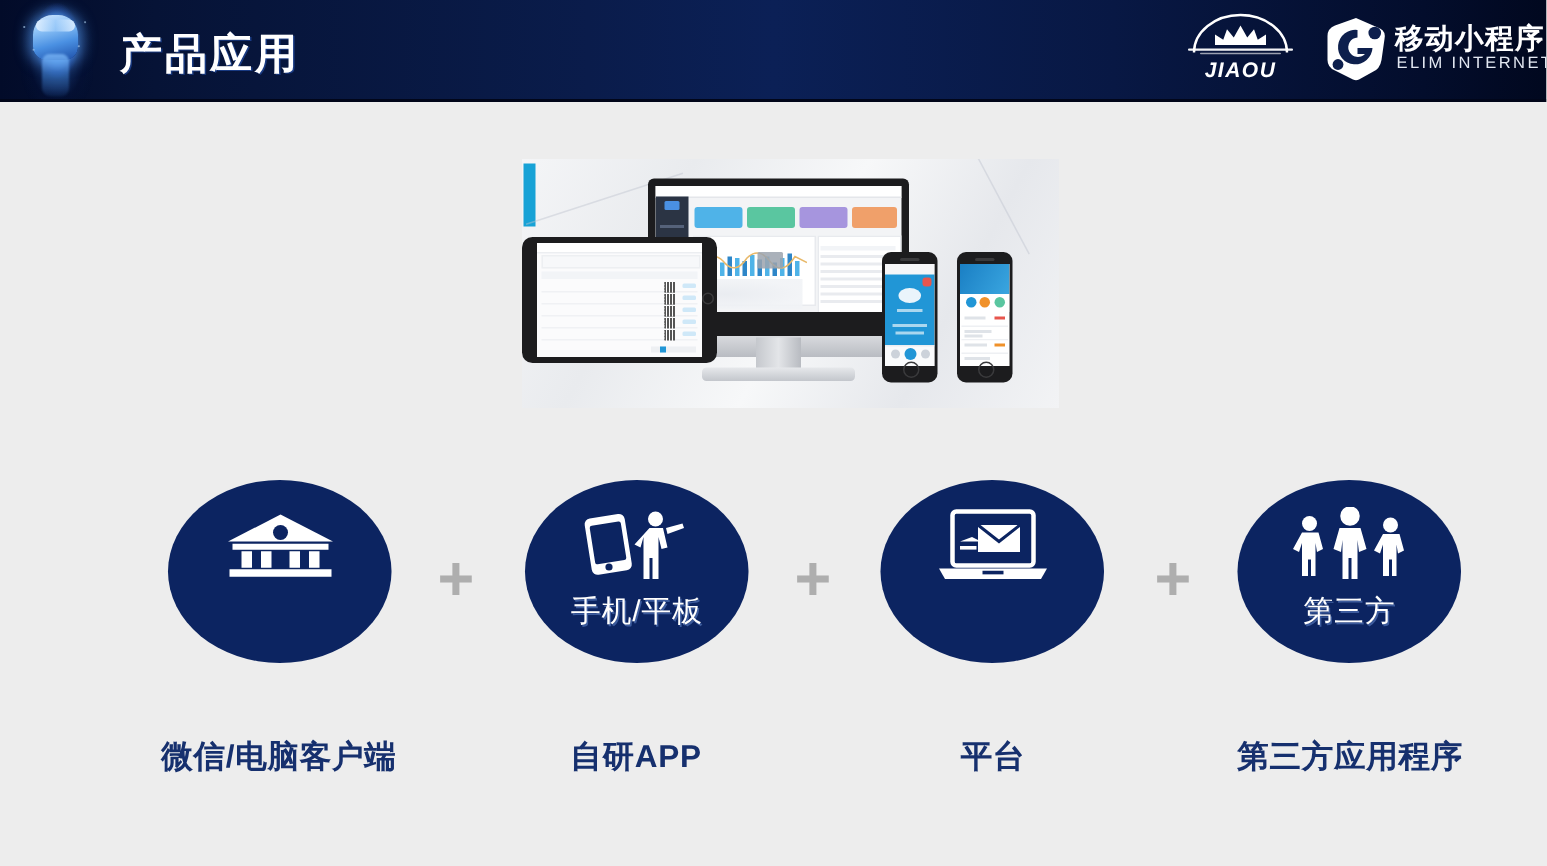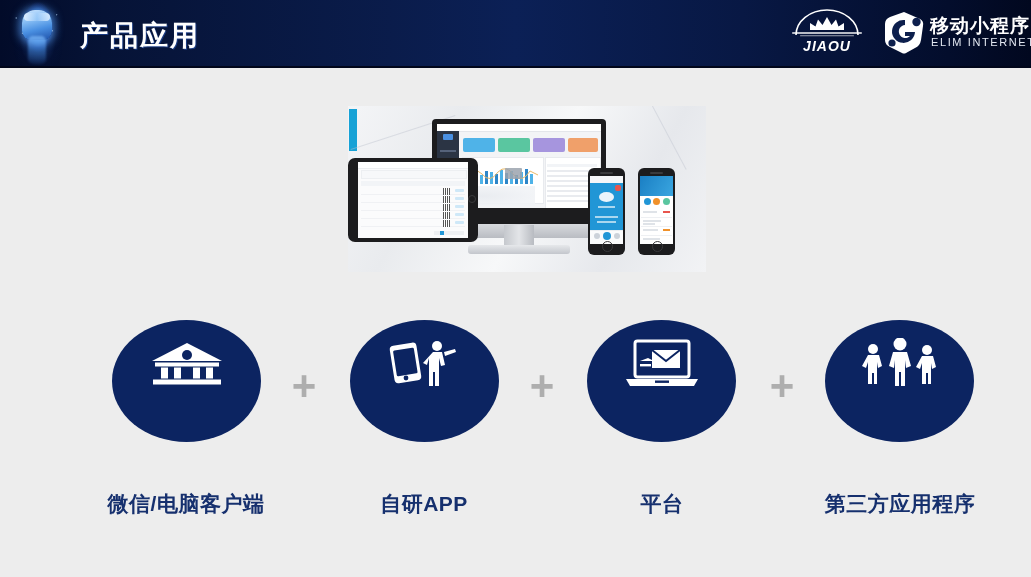--- a/index.html
+++ b/index.html
@@ -521,20 +521,21 @@
   <div class="circle-icon">
     <svg width="72" height="52" viewBox="0 0 72 52">
       <rect x="3" y="6" width="27" height="38" rx="4" fill="#ffffff" transform="rotate(-9 16 25)"></rect>
       <rect x="6" y="11" width="21" height="26" rx="1.5" fill="#0c2461" transform="rotate(-9 16 25)"></rect>
       <circle cx="17" cy="40" r="2.4" fill="#0c2461"></circle>
       <circle cx="48" cy="8" r="5" fill="#ffffff"></circle>
       <path d="M44 14 L53 14 L56 27 L52 28 L50 20 L50 48 L46 48 L46 34 L44 34 L44 48 L40 48 L40 20 L38 27 L34 25 Z" fill="#ffffff"></path>
       <path d="M55 14 L66 11 L67 14 L56 18 Z" fill="#ffffff"></path>
     </svg>
   </div>
+  <div class="circle-label">手机/平板</div>
 </div>
 
 <div class="circle" id="circle-2">
   <div class="circle-icon">
     <svg width="80" height="50" viewBox="0 0 80 50">
       <rect x="13" y="2" width="54" height="36" rx="2.5" fill="none" stroke="#ffffff" stroke-width="3"></rect>
       <rect x="30" y="11" width="28" height="18" fill="#ffffff"></rect>
       <path d="M30 11 L44 22 L58 11" fill="none" stroke="#0c2461" stroke-width="2"></path>
       <path d="M18 22 L32 22 L26 19 Z" fill="#ffffff"></path>
       <rect x="18" y="25" width="11" height="2.4" fill="#ffffff"></rect>
@@ -548,20 +549,21 @@
   <div class="circle-icon">
     <svg width="88" height="52" viewBox="0 0 88 52">
       <circle cx="17" cy="11" r="5" fill="#ffffff"></circle>
       <path d="M12 17 L23 17 L26 28 L22 30 L21 24 L21 46 L18 46 L18 35 L16 35 L16 46 L12 46 L12 24 L10 30 L6 28 Z" fill="#ffffff"></path>
       <circle cx="71" cy="12" r="5" fill="#ffffff"></circle>
       <path d="M66 18 L77 18 L80 29 L76 31 L75 25 L75 46 L72 46 L72 35 L70 35 L70 46 L66 46 L66 25 L64 31 L60 29 Z" fill="#ffffff"></path>
       <circle cx="44" cy="6" r="6.5" fill="#ffffff"></circle>
       <path d="M37 14 L51 14 L55 28 L50 30 L49 22 L49 48 L45 48 L45 34 L43 34 L43 48 L39 48 L39 22 L38 30 L33 28 Z" fill="#ffffff"></path>
     </svg>
   </div>
+  <div class="circle-label">第三方</div>
 </div>
 
 <div class="plus" id="plus-0">+</div>
 <div class="plus" id="plus-1">+</div>
 <div class="plus" id="plus-2">+</div>
 
 <div class="caption" id="caption-0">微信/电脑客户端</div>
 <div class="caption" id="caption-1">自研APP</div>
 <div class="caption" id="caption-2">平台</div>
 <div class="caption" id="caption-3">第三方应用程序</div>

